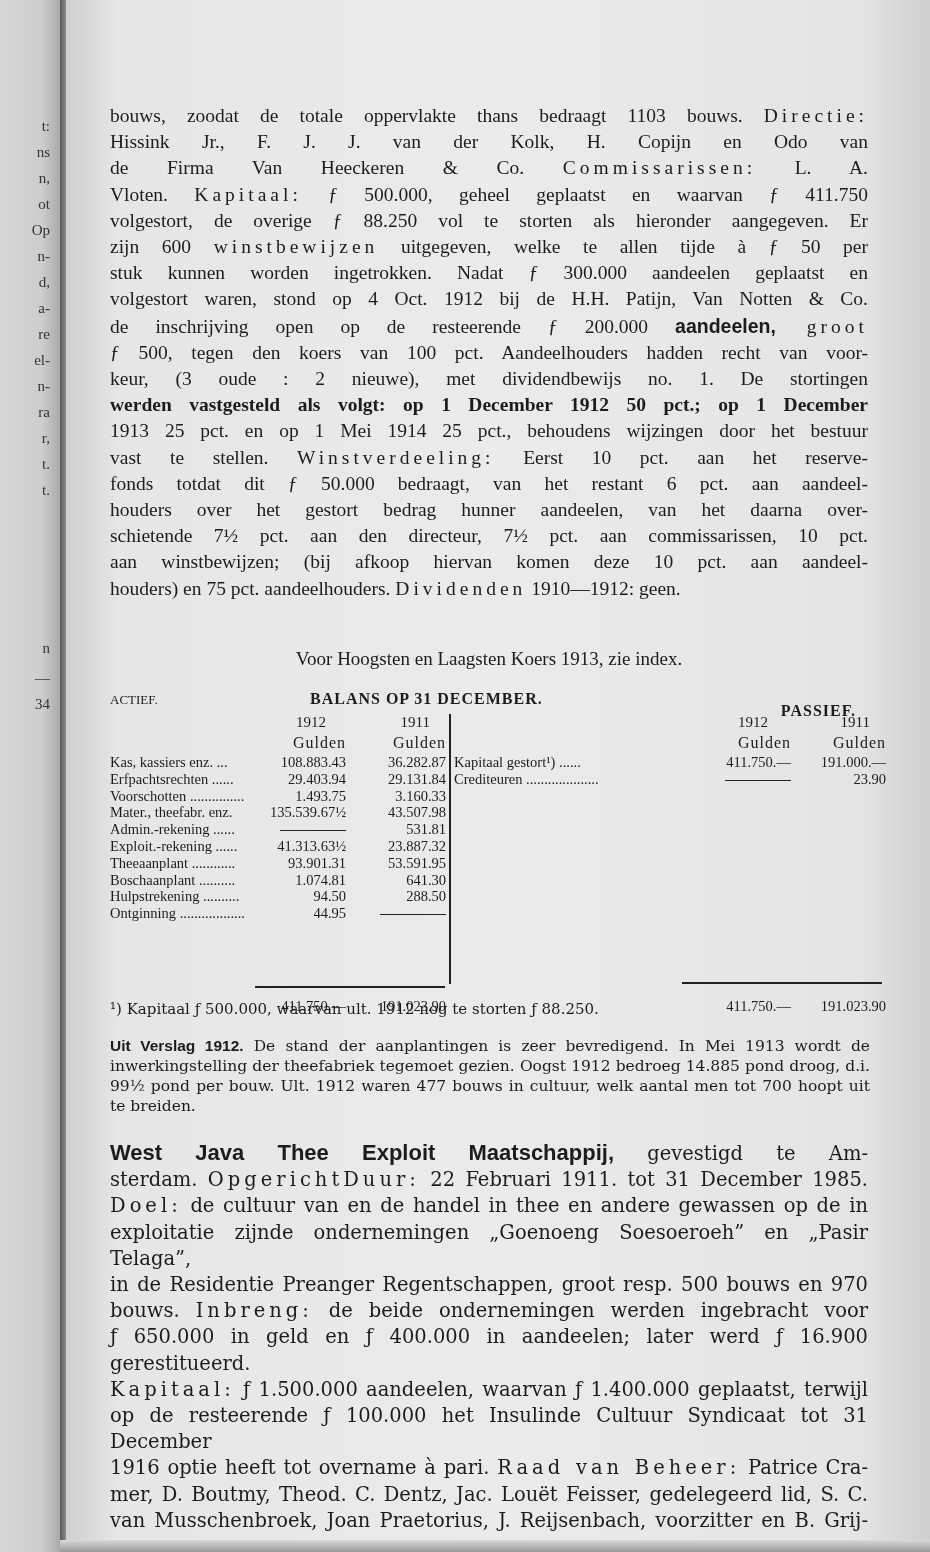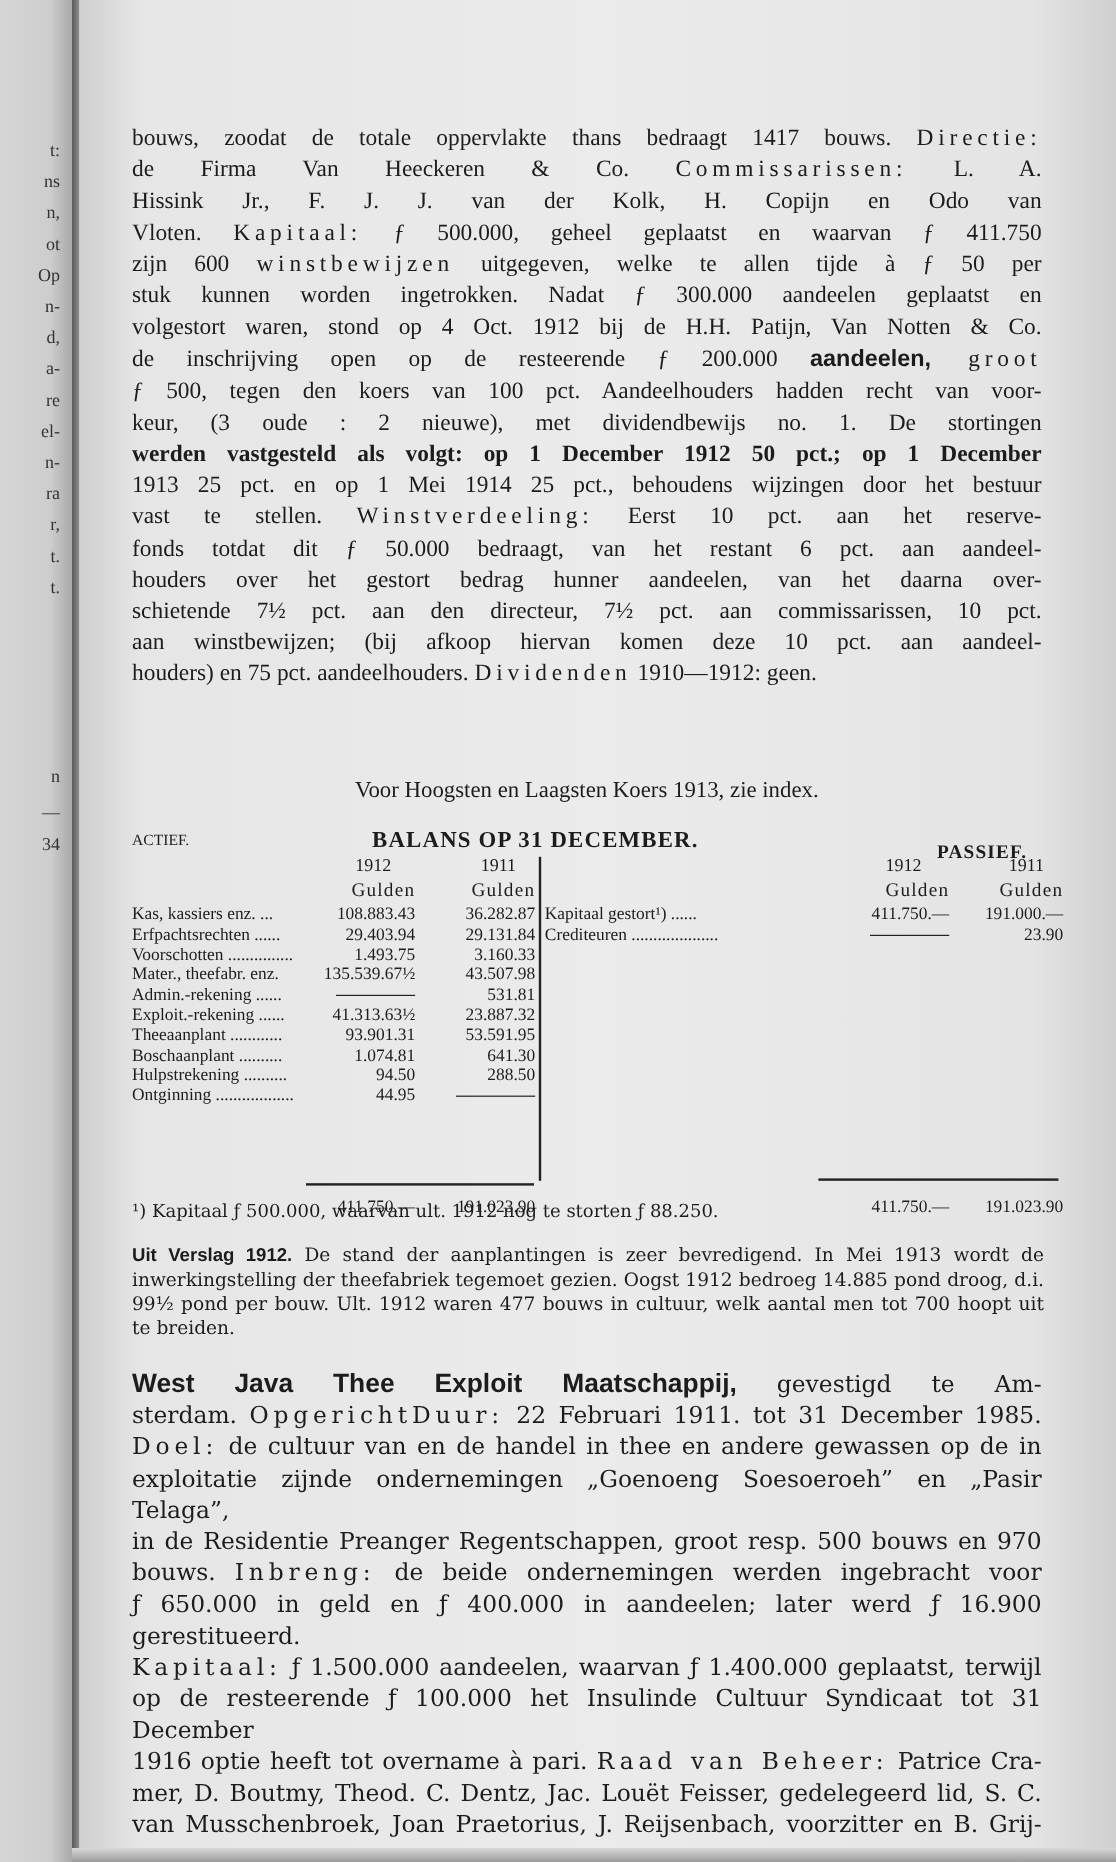--- a/index.html
+++ b/index.html
@@ -48,21 +48,21 @@
     margin: 0; font-size: 19.5px; line-height: 26.2px;
     text-align: justify;
   }
   p.body .sp { letter-spacing: 4px; }
   p.body .bold-sans { font-family: "Liberation Sans", "DejaVu Sans", sans-serif; font-weight: bold; }
   .center-line { text-align: center; font-size: 19px; }
   
   .balans { position: absolute; left: 44px; top: 690px; width: 776px; font-family: "Liberation Serif", serif; }
   .bal-head { position: relative; height: 24px; font-size: 14px; }
   .bal-head .l { position: absolute; left: 0; top: 2px; font-size: 13px; }
-  .bal-head .c { position: absolute; left: 200px; top: 0; font-size: 19px; letter-spacing: 1px; font-weight: bold; }
+  .bal-head .c { position: absolute; left: 200px; top: 0; font-size: 16px; letter-spacing: 1px; font-weight: bold; }
   .bal-head .r { position: absolute; right: 30px; top: 0; font-size: 16px; letter-spacing: 1px; font-weight: bold; margin-top: 12px; }
   .bal-grid { position: relative; }
   .bal-left { position: absolute; left: 0; top: 0; width: 336px; }
   .bal-right { position: absolute; left: 344px; top: 0; width: 432px; }
   .vline { position: absolute; left: 339px; top: 0; width: 2px; height: 270px; background: #222; }
   .row { position: relative; height: 16.8px; font-size: 14.5px; white-space: nowrap; }
   .row .lab { position: absolute; left: 0; text-align: right; }
   .row .v1 { position: absolute; right: 100px; text-align: right; }
   .row .v2 { position: absolute; right: 0; text-align: right; }
   .bal-right .row .v1 { right: 95px; }
@@ -100,24 +100,25 @@
   <span class="frag" style="top:670px">—</span>
   <span class="frag" style="top:696px">34</span>
 </div>
 <div class="gutter"></div>
 
 <div class="page">
 
 
   <div class="content" style="top:103px">
     <p class="body" id="para1">
-        <span style="display: block; text-align: justify; text-align-last: justify;"><span>bouws, zoodat de totale oppervlakte thans bedraagt 1417 bouws. </span><span class="sp">Directie:</span></span>
+        <span style="display: block; text-align: justify; text-align-last: justify;"><span>bouws, zoodat de totale oppervlakte thans bedraagt 1103 bouws. </span><span class="sp">Directie:</span></span>
+        <span style="display: block; text-align: justify; text-align-last: justify;"><span>Hissink Jr., F. J. J. van der Kolk, H. Copijn en Odo van</span></span>
         <span style="display: block; text-align: justify; text-align-last: justify;"><span>de Firma Van Heeckeren &amp; Co. </span><span class="sp">Commissarissen:</span><span> L. A.</span></span>
-        <span style="display: block; text-align: justify; text-align-last: justify;"><span>Hissink Jr., F. J. J. van der Kolk, H. Copijn en Odo van</span></span>
         <span style="display: block; text-align: justify; text-align-last: justify;"><span>Vloten. </span><span class="sp">Kapitaal:</span><span> ƒ 500.000, geheel geplaatst en waarvan ƒ 411.750</span></span>
+        <span style="display: block; text-align: justify; text-align-last: justify;"><span>volgestort, de overige ƒ 88.250 vol te storten als hieronder aangegeven. Er</span></span>
         <span style="display: block; text-align: justify; text-align-last: justify;"><span>zijn 600 </span><span class="sp">winstbewijzen</span><span> uitgegeven, welke te allen tijde à ƒ 50 per</span></span>
         <span style="display: block; text-align: justify; text-align-last: justify;"><span>stuk kunnen worden ingetrokken. Nadat ƒ 300.000 aandeelen geplaatst en</span></span>
         <span style="display: block; text-align: justify; text-align-last: justify;"><span>volgestort waren, stond op 4 Oct. 1912 bij de H.H. Patijn, Van Notten &amp; Co.</span></span>
         <span style="display: block; text-align: justify; text-align-last: justify;"><span>de inschrijving open op de resteerende ƒ 200.000 </span><span class="bold-sans">aandeelen,</span><span class="sp"> groot</span></span>
         <span style="display: block; text-align: justify; text-align-last: justify;"><span>ƒ 500, tegen den koers van 100 pct. Aandeelhouders hadden recht van voor-</span></span>
         <span style="display: block; text-align: justify; text-align-last: justify;"><span>keur, (3 oude : 2 nieuwe), met dividendbewijs no. 1. De stortingen</span></span>
         <span style="display: block; text-align: justify; text-align-last: justify; font-weight: bold;"><span>werden vastgesteld als volgt: op 1 December 1912 50 pct.; op 1 December</span></span>
         <span style="display: block; text-align: justify; text-align-last: justify;"><span>1913 25 pct. en op 1 Mei 1914 25 pct., behoudens wijzingen door het bestuur</span></span>
         <span style="display: block; text-align: justify; text-align-last: justify;"><span>vast te stellen. </span><span class="sp">Winstverdeeling:</span><span> Eerst 10 pct. aan het reserve-</span></span>
         <span style="display: block; text-align: justify; text-align-last: justify;"><span>fonds totdat dit ƒ 50.000 bedraagt, van het restant 6 pct. aan aandeel-</span></span>

